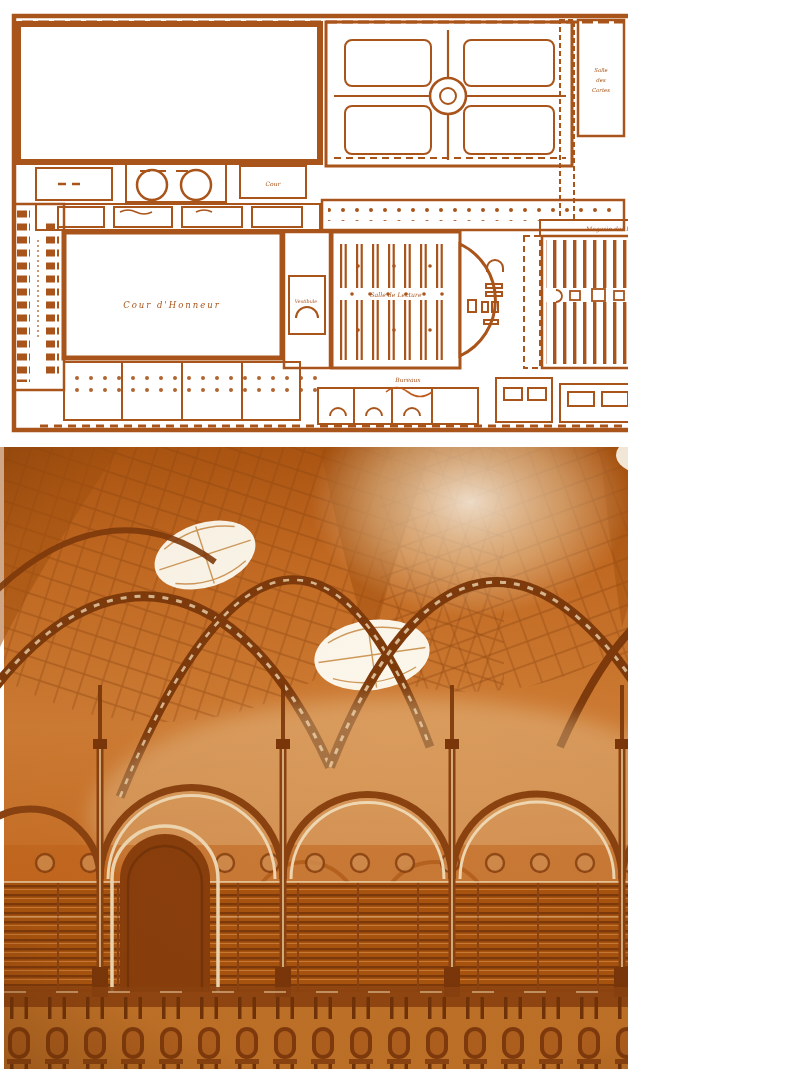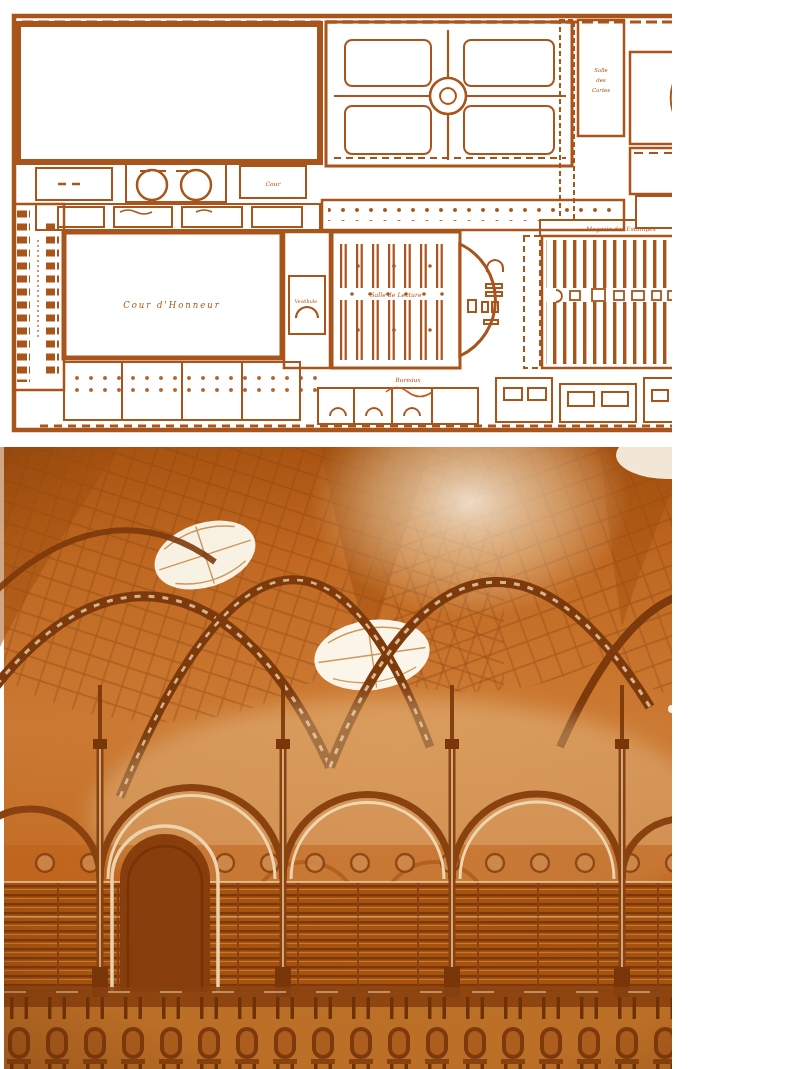--- a/index.html
+++ b/index.html
@@ -1,17 +1,17 @@
 <!DOCTYPE html>
 <html><head>
 <meta charset="utf-8">
 <style>
   html,body{margin:0;padding:0;background:#ffffff;}
   .stage{position:relative;width:628px;height:1069px;background:#ffffff;overflow:hidden;
-         font-family:"DejaVu Serif", serif;padding-left:44px;}
+         font-family:"DejaVu Serif", serif;}
   svg{position:absolute;display:block;}
   #plan-svg{left:0;top:0;}
   #photo-svg{left:0;top:447px;}
   .plan-label{font-family:"DejaVu Serif", serif;font-style:italic;fill:#a9541a;}
 </style>
 </head>
 <body>
 
 <div class="stage">
 

